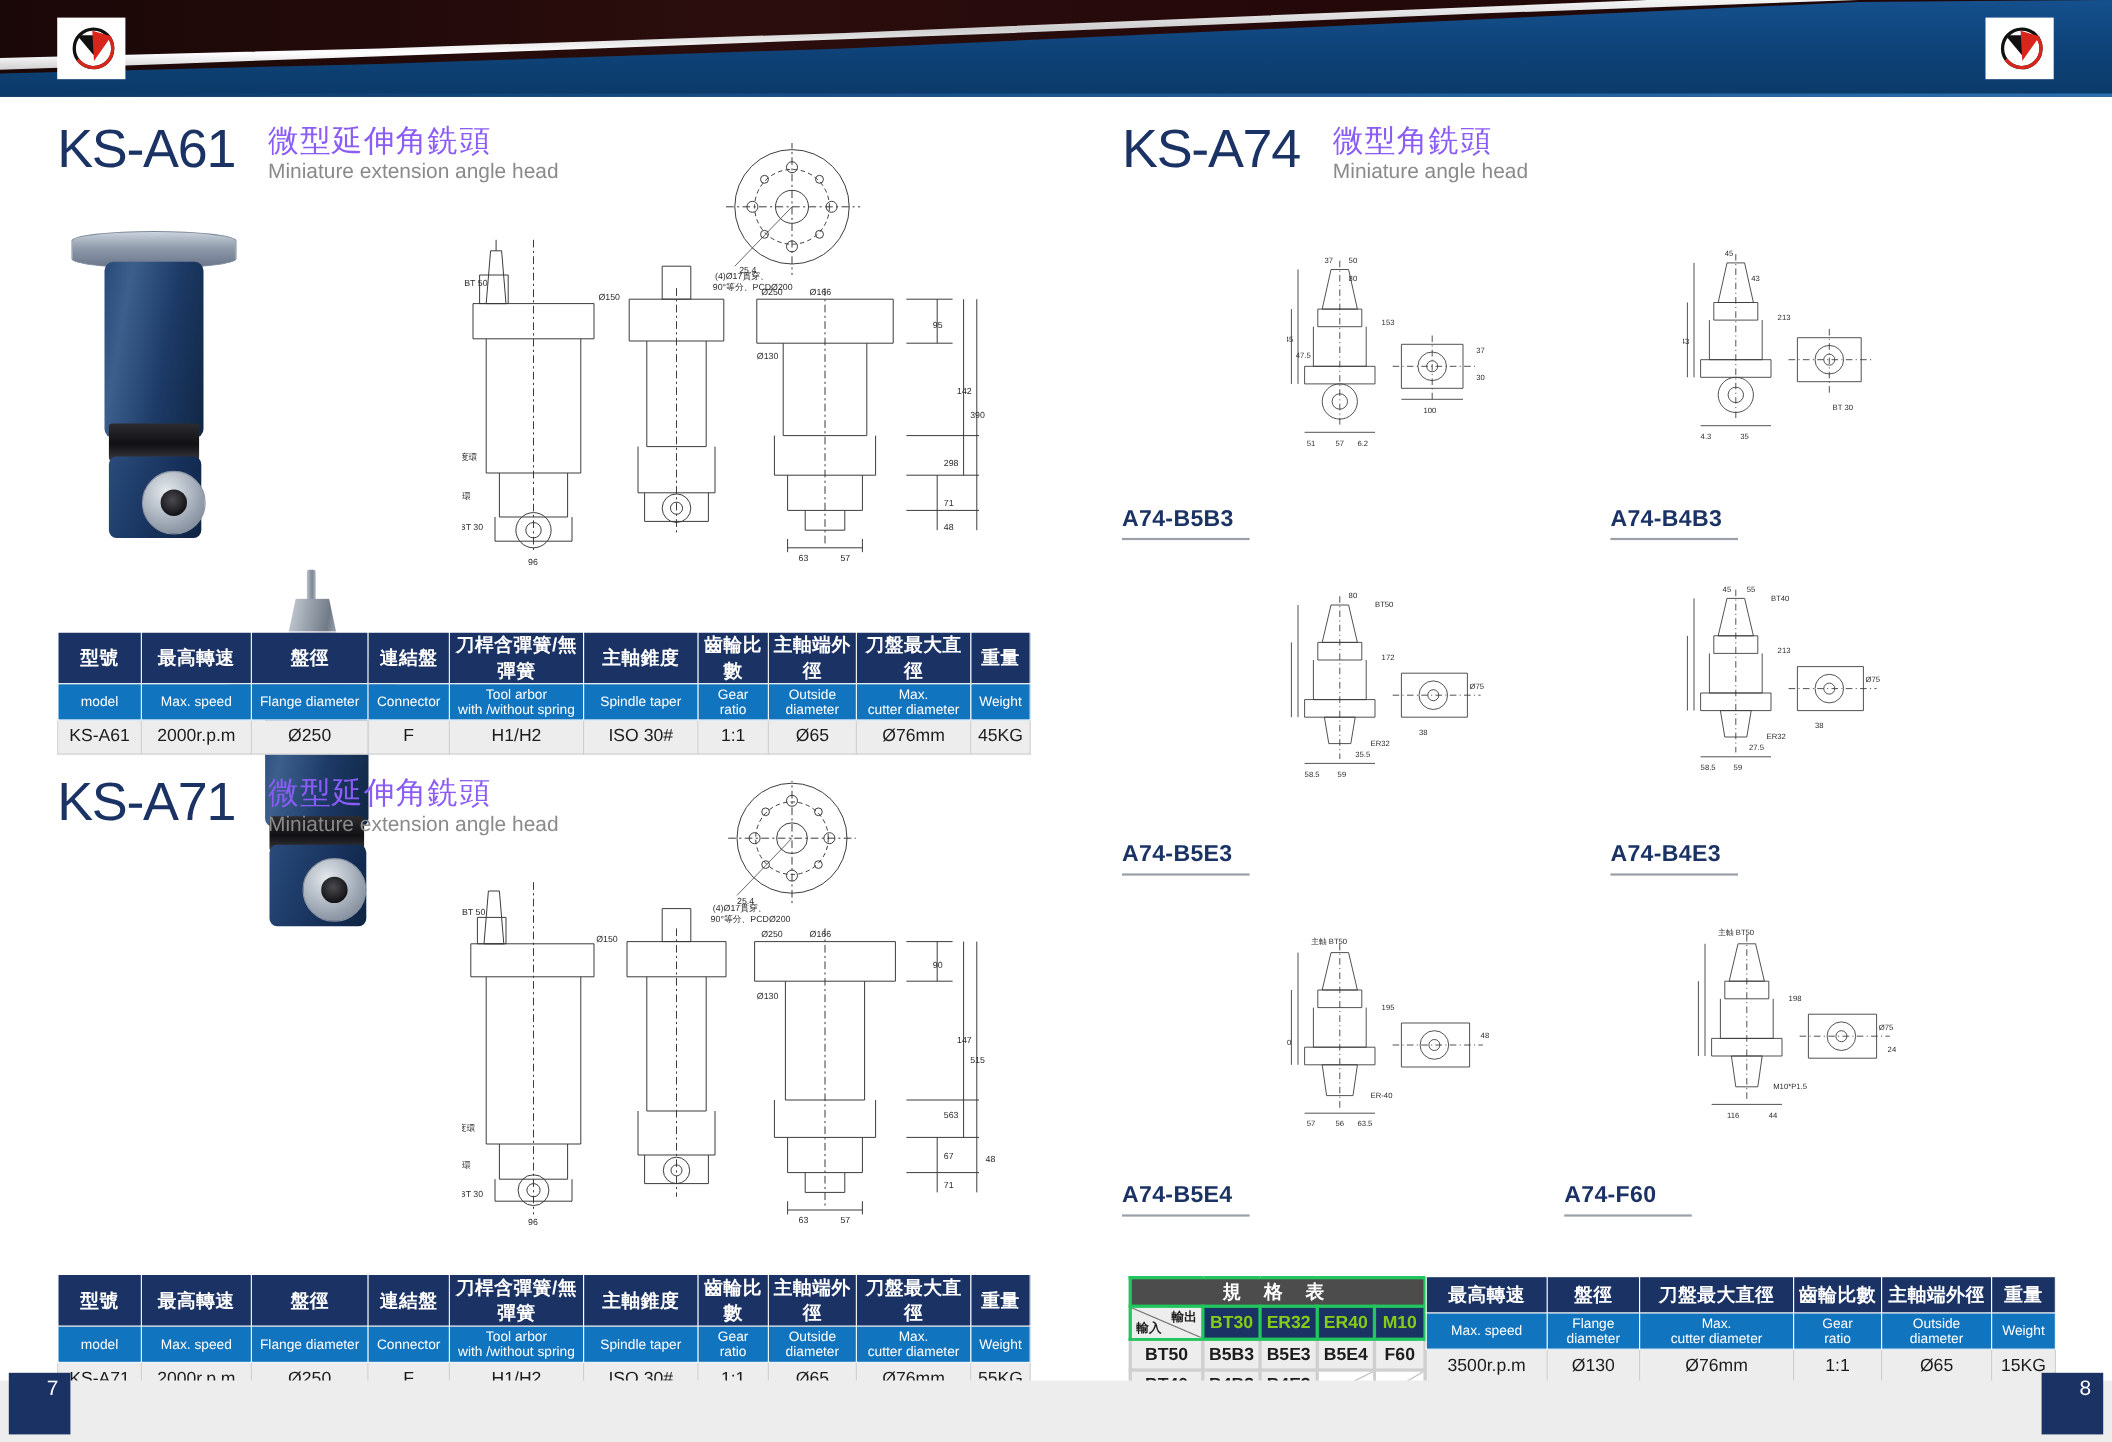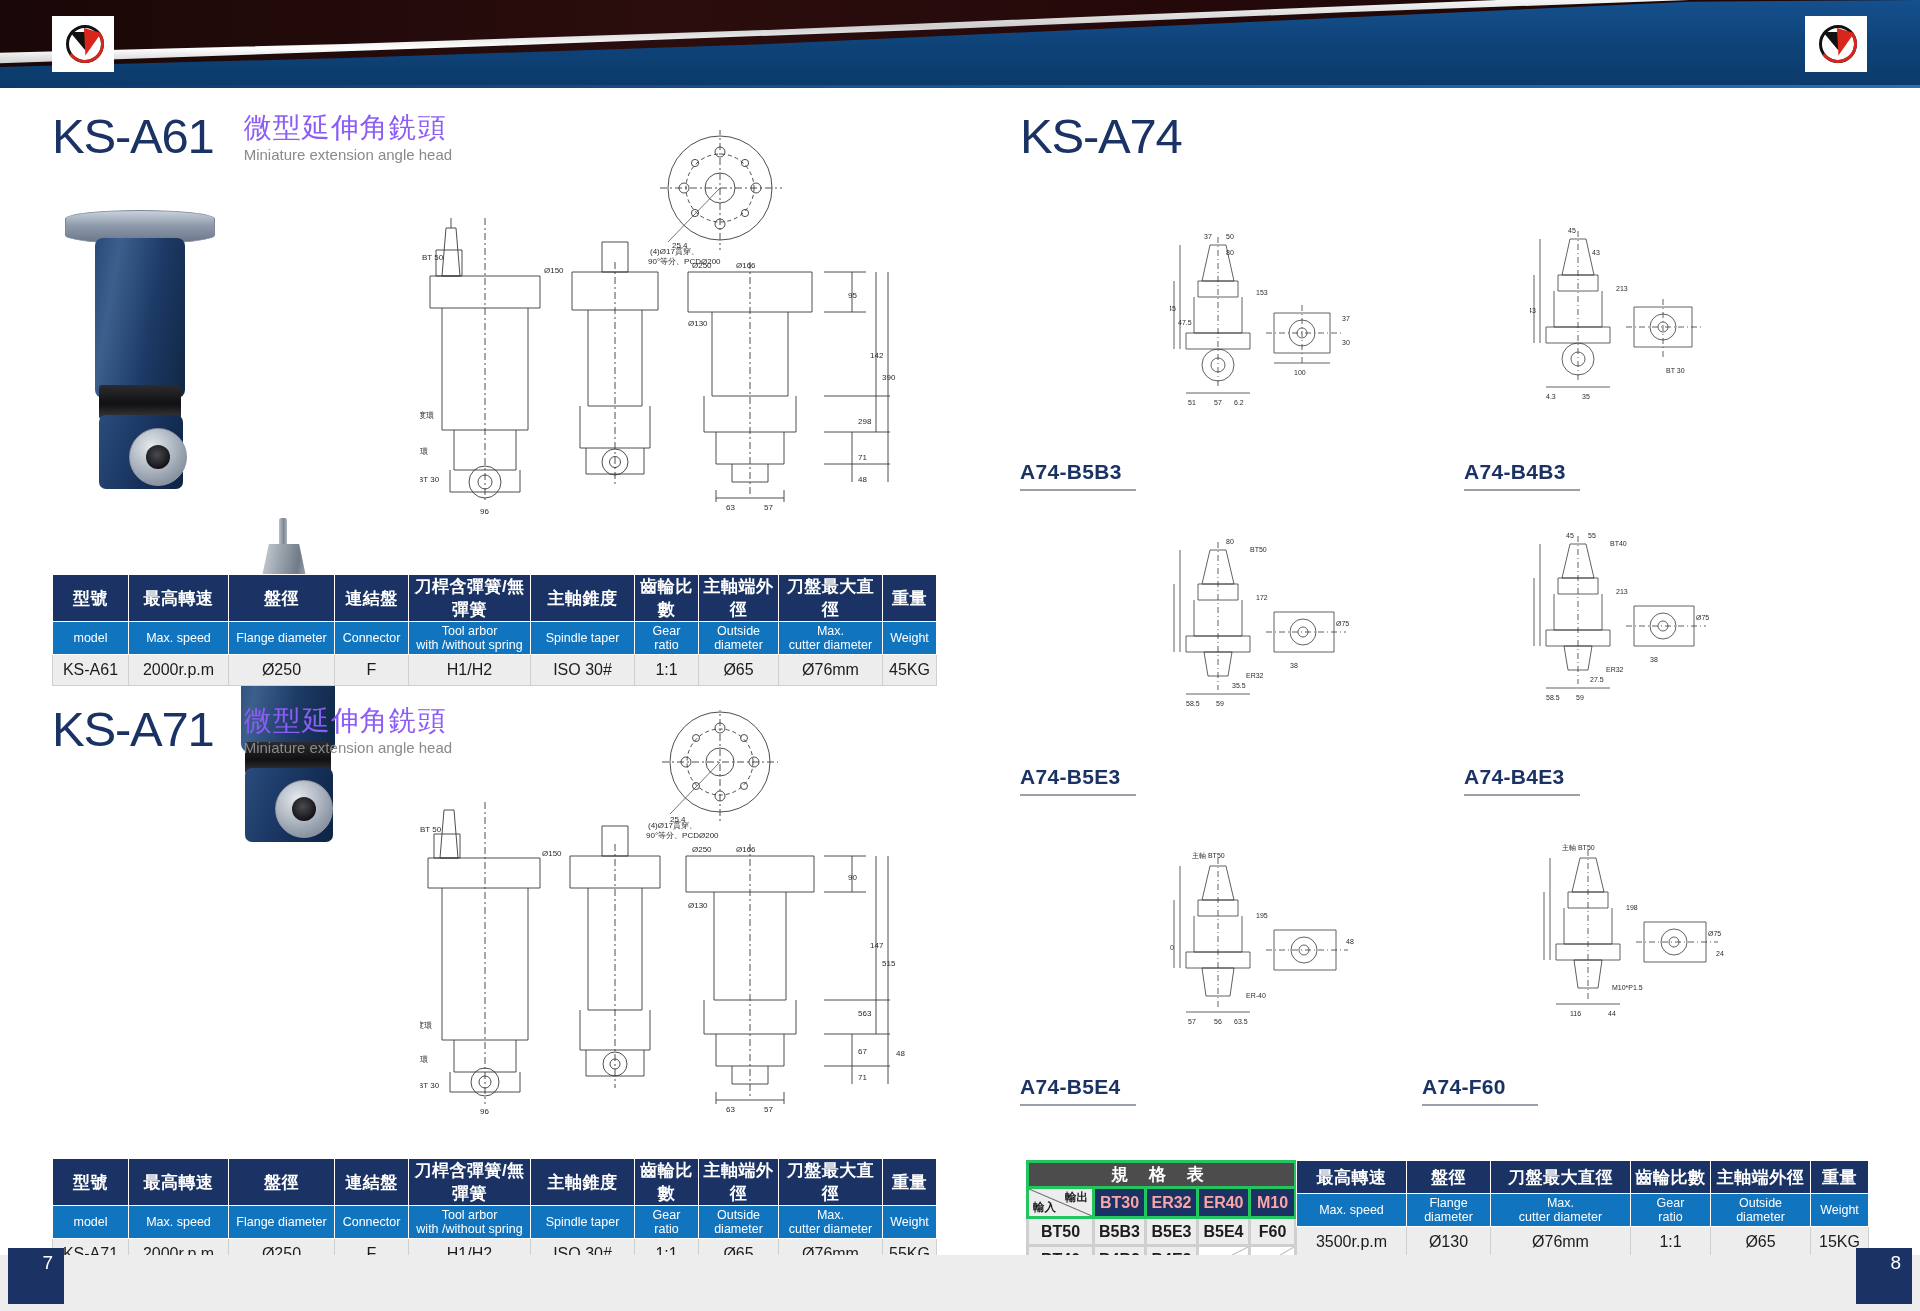--- a/index.html
+++ b/index.html
@@ -62,21 +62,21 @@
   }
 
   
   .prod-head { position: absolute; }
   .prod-code {
     font-size: 49px; font-weight: 400; color: #1b3364; letter-spacing: -1.2px;
     line-height: 1;
   }
   .prod-titles { margin-left: 0; }
   .prod-cn { font-size: 28px; color: #8b5cf6; letter-spacing: 1px; line-height: 1.15; }
-  .prod-en { font-size: 15px; color: #8a8a8a; line-height: 1.2; margin-top: 2px; }
+  .prod-en { font-size: 19px; color: #8a8a8a; line-height: 1.2; margin-top: 2px; }
   .head-row { display: flex; align-items: flex-start; gap: 30px; }
 
   
   .fig { position: absolute; }
 
   
   .unit { position: relative; }
   .u-flange {
     position: absolute; border-radius: 50%/26%;
     background: linear-gradient(180deg,#c9d2dc 0%,#8f9bab 45%,#69748a 100%);
@@ -143,21 +143,21 @@
   }
 
   
   table.matrix { position: absolute; border-collapse: collapse; table-layout: fixed; }
   table.matrix th, table.matrix td { border: 3px solid #22c55e; text-align: center; }
   table.matrix tr.m-title th {
     background: #4c4c4c; color: #fff; font-size: 17px; font-weight: bold;
     height: 25px; letter-spacing: 8px;
   }
   table.matrix tr.m-head th {
-    background: #1b3364; color: #fca5a5; font-size: 16px; font-weight: bold; height: 30px;
+    background: #1b3364; color: #84cc16; font-size: 16px; font-weight: bold; height: 30px;
   }
   table.matrix tr.m-row td {
     background: #ededed; color: #1c1c1c; font-size: 16px; font-weight: bold;
     height: 28px; border-color: #cfcfcf;
   }
   th.corner {
     position: relative; background: #ededed !important; color:#1c1c1c !important;
     font-size: 11.5px !important; font-weight: bold !important; padding: 0; text-decoration: underline;
   }
   th.corner .c-out { position: absolute; right: 4px; top: 1px; }
@@ -520,20 +520,24 @@
       <td>1:1</td>
       <td>Ø65</td>
       <td>Ø76mm</td>
       <td>55KG</td>
     </tr>
   </tbody>
     </table>
 
   <div class="prod-head head-row" style="left:1020px; top:112px;">
     <div class="prod-code">KS-A74</div>
+    <div class="prod-titles">
+      <div class="prod-cn">微型角銑頭</div>
+      <div class="prod-en">Miniature angle head</div>
+    </div>
   </div>
 
   <div class="dwg" style="left:1170px; top:225px;">
     <svg width="200" height="215" viewBox="0 0 200 215">
       <g stroke="#3a3a3a" fill="none" stroke-width="0.8">
         <path d="M40 20 L56 20 L64 56 L32 56 Z"></path>
           <path d="M28 56 L68 56 L68 72 L28 72 Z"></path>
         <path d="M24 72 L24 108 L72 108 L72 72"></path>
         <path d="M16 108 L80 108 L80 124 L16 124 Z"></path>
         <circle cx="48" cy="140" r="16"></circle>

